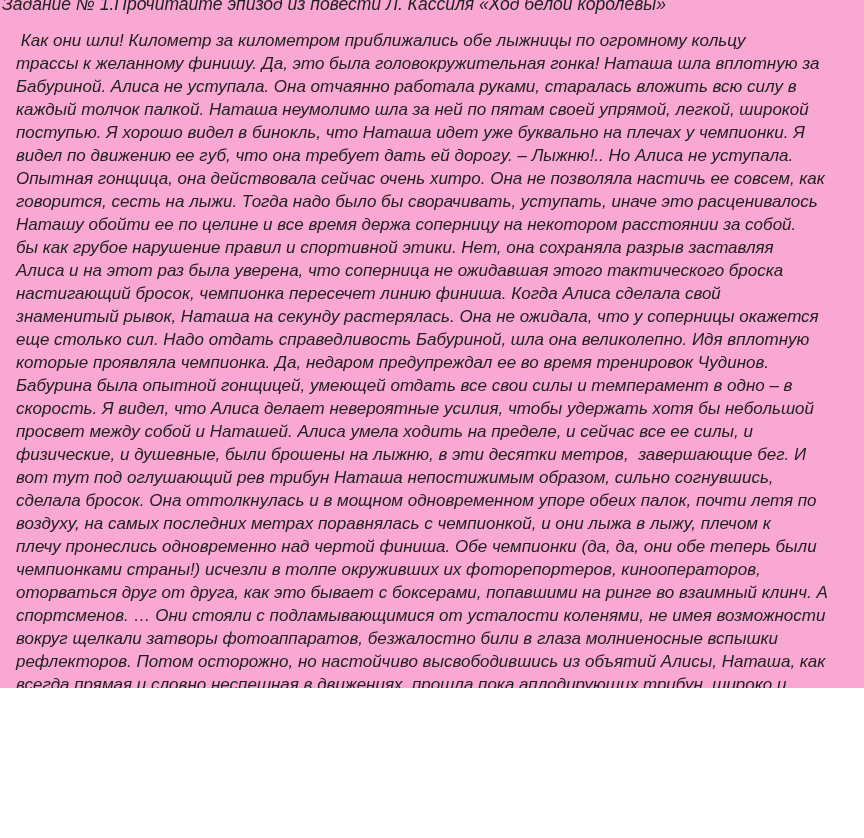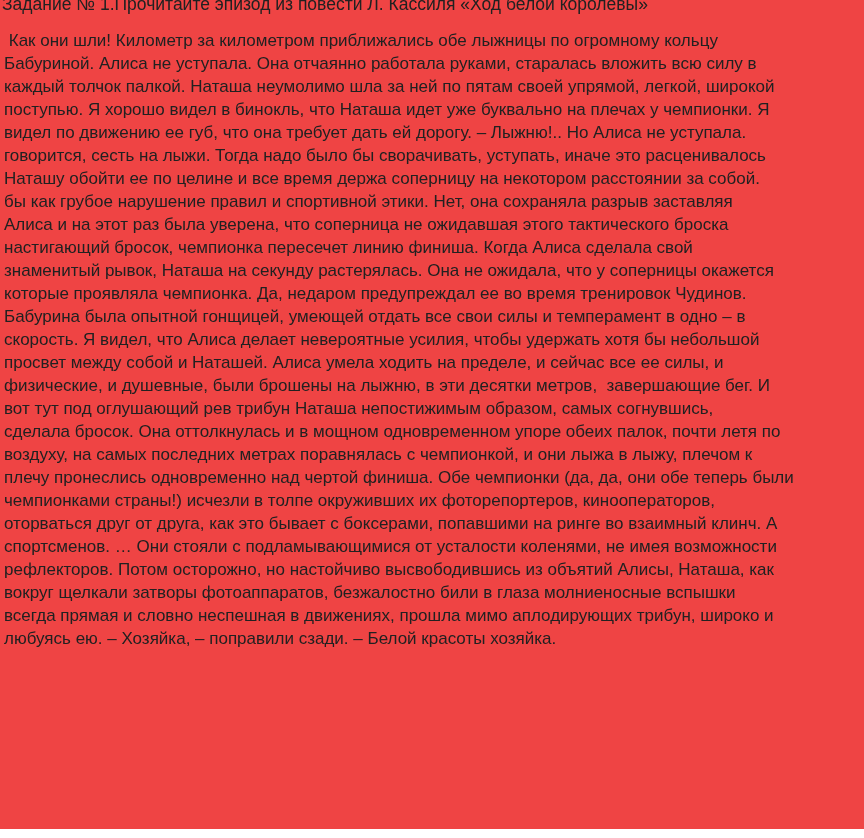--- a/index.html
+++ b/index.html
@@ -10,71 +10,75 @@
   body {
     width: 864px;
     height: 838px;
     overflow: hidden;
     font-family: "Liberation Sans", sans-serif;
     color: #212121;
   }
   .page {
     position: relative;
     width: 864px;
-    height: 829px;
+    height: 688px;
     overflow: hidden;
-    background: #ef4444;
+    background: #f9a8d4;
+    font-style: italic;
   }
   .task-title {
     margin: -7px 0 0 0;
     padding-left: 2px;
     font-size: 17.5px;
     line-height: 23px;
     white-space: pre;
     color: #212121;
   }
   .passage {
     margin-top: 13px;
-    padding-left: 4px;
+    padding-left: 16px;
     padding-right: 8px;
     font-size: 17px;
     line-height: 23px;
     color: #212121;
   }
   .passage .line {
     white-space: pre;
   }
 </style>
 </head>
 <body>
 
 <div class="page">
   <div class="task-title">Задание № 1.Прочитайте эпизод из повести Л. Кассиля «Ход белой королевы»</div>
   <div class="passage">
       <div class="line"> Как они шли! Километр за километром приближались обе лыжницы по огромному кольцу</div>
+      <div class="line">трассы к желанному финишу. Да, это была головокружительная гонка! Наташа шла вплотную за</div>
       <div class="line">Бабуриной. Алиса не уступала. Она отчаянно работала руками, старалась вложить всю силу в</div>
       <div class="line">каждый толчок палкой. Наташа неумолимо шла за ней по пятам своей упрямой, легкой, широкой</div>
       <div class="line">поступью. Я хорошо видел в бинокль, что Наташа идет уже буквально на плечах у чемпионки. Я</div>
       <div class="line">видел по движению ее губ, что она требует дать ей дорогу. – Лыжню!.. Но Алиса не уступала.</div>
+      <div class="line">Опытная гонщица, она действовала сейчас очень хитро. Она не позволяла настичь ее совсем, как</div>
       <div class="line">говорится, сесть на лыжи. Тогда надо было бы сворачивать, уступать, иначе это расценивалось</div>
       <div class="line">Наташу обойти ее по целине и все время держа соперницу на некотором расстоянии за собой.</div>
       <div class="line">бы как грубое нарушение правил и спортивной этики. Нет, она сохраняла разрыв заставляя</div>
       <div class="line">Алиса и на этот раз была уверена, что соперница не ожидавшая этого тактического броска</div>
       <div class="line">настигающий бросок, чемпионка пересечет линию финиша. Когда Алиса сделала свой</div>
       <div class="line">знаменитый рывок, Наташа на секунду растерялась. Она не ожидала, что у соперницы окажется</div>
+      <div class="line">еще столько сил. Надо отдать справедливость Бабуриной, шла она великолепно. Идя вплотную</div>
       <div class="line">которые проявляла чемпионка. Да, недаром предупреждал ее во время тренировок Чудинов.</div>
       <div class="line">Бабурина была опытной гонщицей, умеющей отдать все свои силы и темперамент в одно – в</div>
       <div class="line">скорость. Я видел, что Алиса делает невероятные усилия, чтобы удержать хотя бы небольшой</div>
       <div class="line">просвет между собой и Наташей. Алиса умела ходить на пределе, и сейчас все ее силы, и</div>
       <div class="line">физические, и душевные, были брошены на лыжню, в эти десятки метров,  завершающие бег. И</div>
-      <div class="line">вот тут под оглушающий рев трибун Наташа непостижимым образом, самых согнувшись,</div>
+      <div class="line">вот тут под оглушающий рев трибун Наташа непостижимым образом, сильно согнувшись,</div>
       <div class="line">сделала бросок. Она оттолкнулась и в мощном одновременном упоре обеих палок, почти летя по</div>
       <div class="line">воздуху, на самых последних метрах поравнялась с чемпионкой, и они лыжа в лыжу, плечом к</div>
       <div class="line">плечу пронеслись одновременно над чертой финиша. Обе чемпионки (да, да, они обе теперь были</div>
       <div class="line">чемпионками страны!) исчезли в толпе окруживших их фоторепортеров, кинооператоров,</div>
       <div class="line">оторваться друг от друга, как это бывает с боксерами, попавшими на ринге во взаимный клинч. А</div>
       <div class="line">спортсменов. … Они стояли с подламывающимися от усталости коленями, не имея возможности</div>
+      <div class="line">вокруг щелкали затворы фотоаппаратов, безжалостно били в глаза молниеносные вспышки</div>
       <div class="line">рефлекторов. Потом осторожно, но настойчиво высвободившись из объятий Алисы, Наташа, как</div>
-      <div class="line">вокруг щелкали затворы фотоаппаратов, безжалостно били в глаза молниеносные вспышки</div>
-      <div class="line">всегда прямая и словно неспешная в движениях, прошла мимо аплодирующих трибун, широко и</div>
+      <div class="line">всегда прямая и словно неспешная в движениях, прошла пока аплодирующих трибун, широко и</div>
       <div class="line">любуясь ею. – Хозяйка, – поправили сзади. – Белой красоты хозяйка.</div>
     </div>
 </div>
 
 </body></html>

